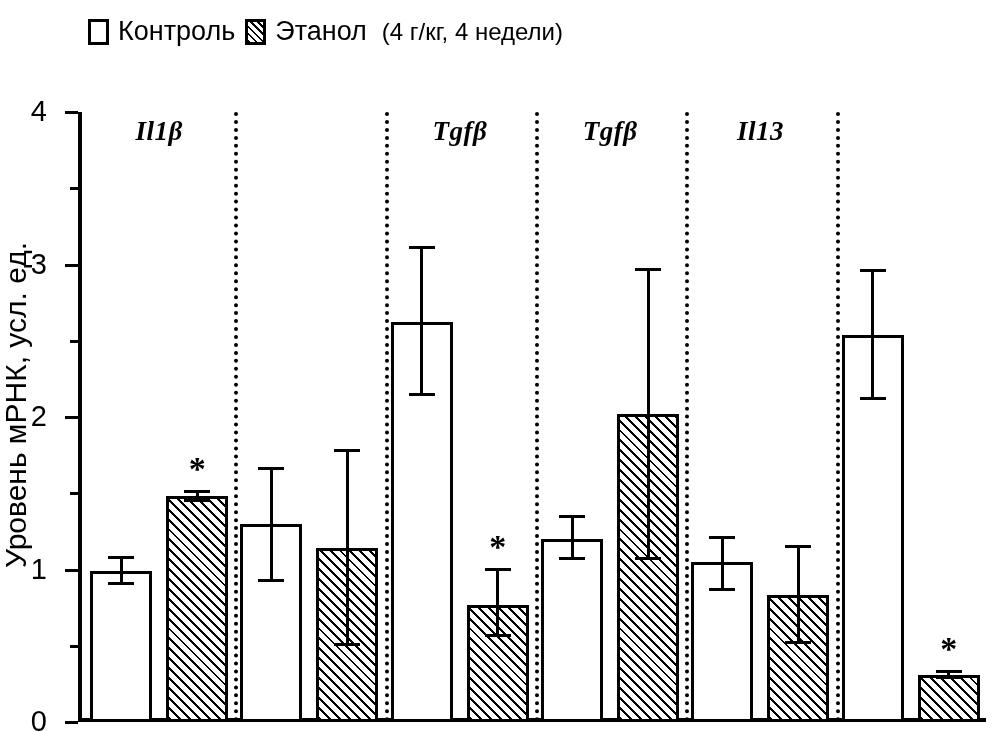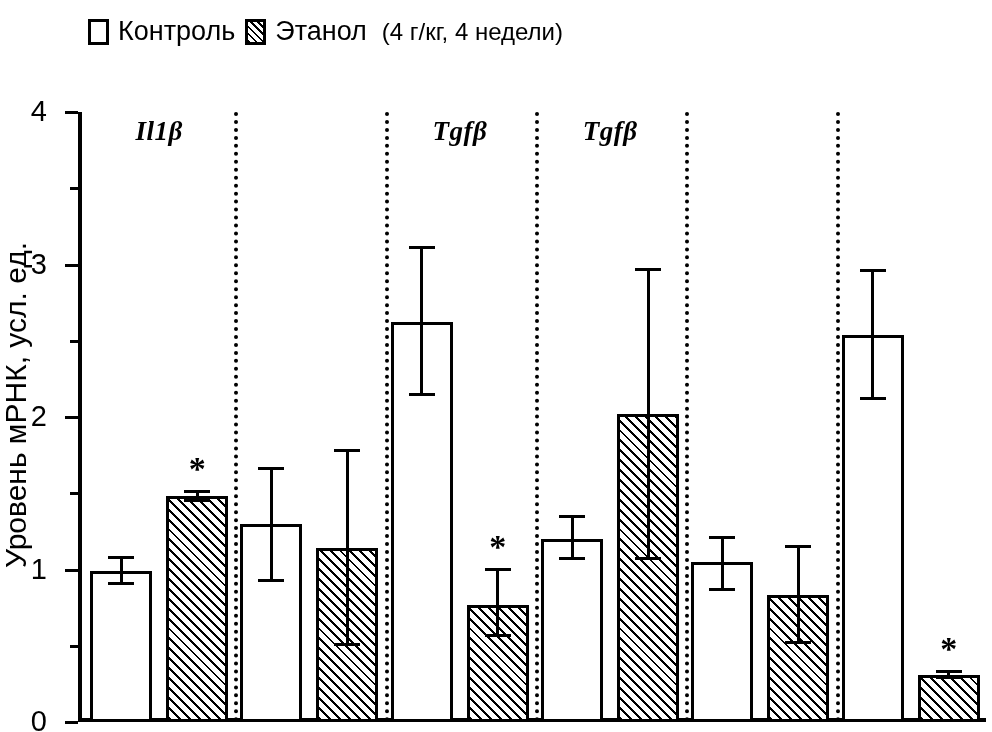--- a/index.html
+++ b/index.html
@@ -246,20 +246,21 @@
         <div class="err" style="left: 35.6667px; top: 404.125px; height: 42.7px;"></div>
         <div class="cap" style="left: 24.1667px; top: 402.625px; width: 26px;"></div>
         <div class="cap" style="left: 24.1667px; top: 445.325px; width: 26px;"></div>
         <div class="bar hatched" style="left: 82.1667px; width: 62px; height: 308.05px;"></div>
         <div class="err" style="left: 111.667px; top: 157.075px; height: 289.75px;"></div>
         <div class="cap" style="left: 100.167px; top: 155.575px; width: 26px;"></div>
         <div class="cap" style="left: 100.167px; top: 445.325px; width: 26px;"></div>
       </div>
       <div class="divider" style="left: 457px;"></div>
       <div class="group" style="left: 607.333px; width: 150.333px;">
+        <div class="group-label">Il13</div>
         <div class="bar" style="left: 6.16667px; width: 62px; height: 160.125px;"></div>
         <div class="err" style="left: 35.6667px; top: 425.475px; height: 51.85px;"></div>
         <div class="cap" style="left: 24.1667px; top: 423.975px; width: 26px;"></div>
         <div class="cap" style="left: 24.1667px; top: 475.825px; width: 26px;"></div>
         <div class="bar hatched" style="left: 82.1667px; width: 62px; height: 126.575px;"></div>
         <div class="err" style="left: 111.667px; top: 434.625px; height: 96.075px;"></div>
         <div class="cap" style="left: 100.167px; top: 433.125px; width: 26px;"></div>
         <div class="cap" style="left: 100.167px; top: 529.2px; width: 26px;"></div>
       </div>
       <div class="divider" style="left: 607.333px;"></div>

